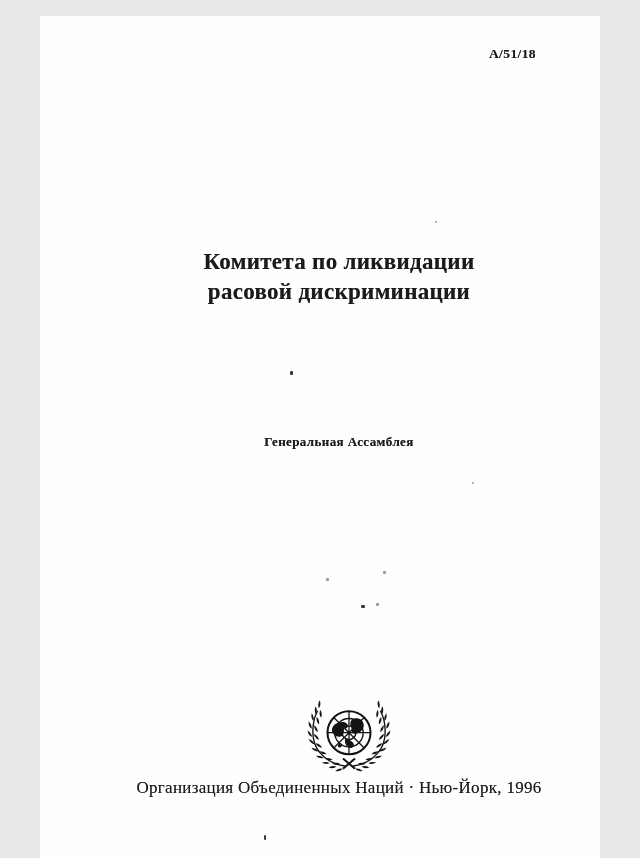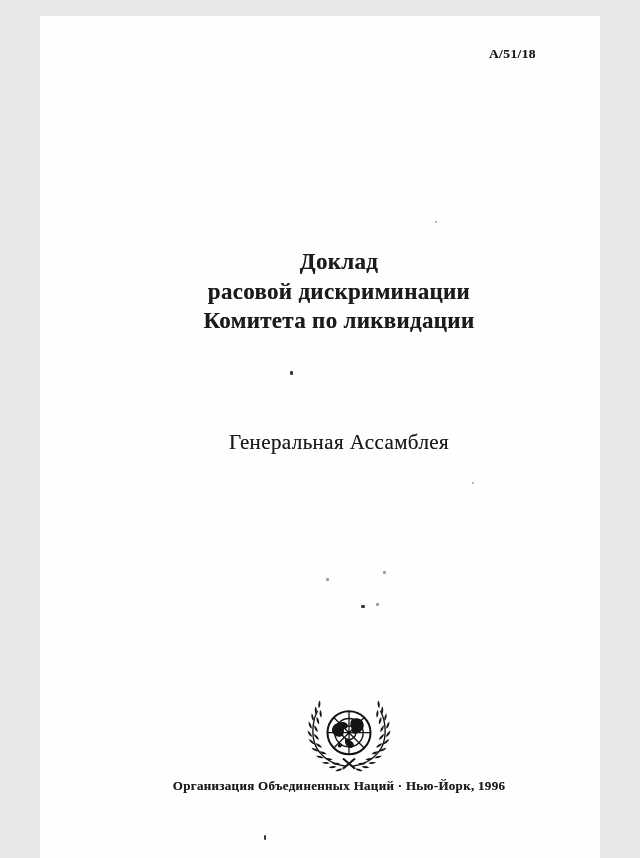--- a/index.html
+++ b/index.html
@@ -35,22 +35,22 @@
   .title-line {
     font-size: 23px;
     font-weight: 700;
     line-height: 29.5px;
     letter-spacing: 0.3px;
     text-shadow: 0 0 0.6px rgba(20,20,20,0.6);
   }
 
   .session-block { top: 413px; }
   .session-heading {
-    font-size: 21px;
-    font-weight: 400;
+    font-size: 13px;
+    font-weight: 700;
     line-height: 26px;
     letter-spacing: 0.4px;
     text-shadow: 0 0 0.6px rgba(20,20,20,0.6);
   }
   .session-records {
     margin-top: 4px;
     font-size: 18px;
     font-weight: 400;
     line-height: 26px;
     letter-spacing: 0.3px;
@@ -69,44 +69,43 @@
     left: 266px;
     top: 682px;
     width: 86px;
     height: 78px;
   }
   .emblem-wrap svg { display: block; width: 86px; height: 78px; }
 
   .imprint {
     position: absolute;
     top: 762px;
-    font-size: 13px;
-    font-weight: 700;
+    font-size: 17px;
+    font-weight: 400;
     letter-spacing: 0.3px;
     text-shadow: 0 0 0.5px rgba(20,20,20,0.55);
   }
 
   .speck {
     position: absolute;
     background: #3a3a3a;
     border-radius: 1px;
   }
   .speck.faint { background: #9a9a9a; }
 </style>
 </head>
 <body>
 
 <div class="page">
 
   <div class="doc-symbol">A/51/18</div>
 
   <div class="centered-block title-block">
-    <div class="title-line">Доклад</div>
+    <div class="title-line">Комитета по ликвидации</div>
     <div class="title-line">расовой дискриминации</div>
-    <div class="title-line">Комитета по ликвидации</div>
   </div>
 
   <div class="centered-block session-block">
     <div class="session-heading">Генеральная Ассамблея</div>
   </div>
 
   <div class="emblem-wrap">
     <svg viewBox="0 0 100 90" xmlns="http://www.w3.org/2000/svg" aria-hidden="true">
       <defs>
         <path id="lf" d="M0 0 Q-3.1 -4 -1.2 -9.2 Q1.9 -4 0 0 Z" fill="#141414"></path>

